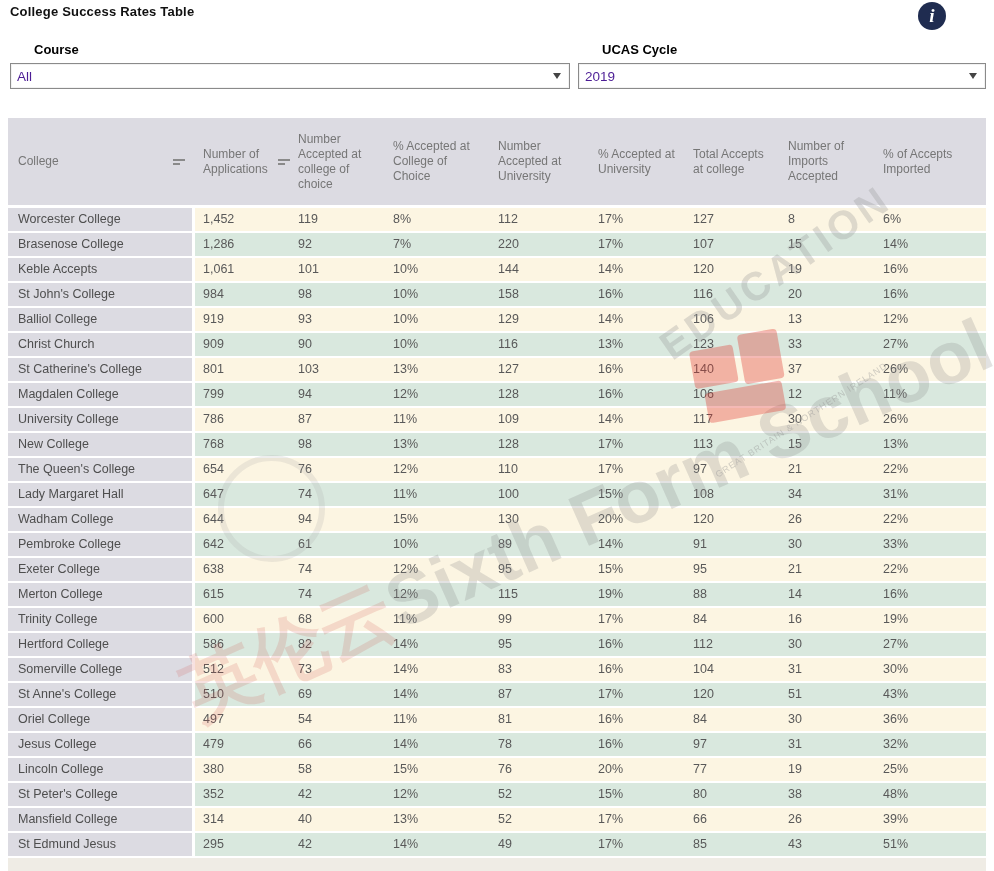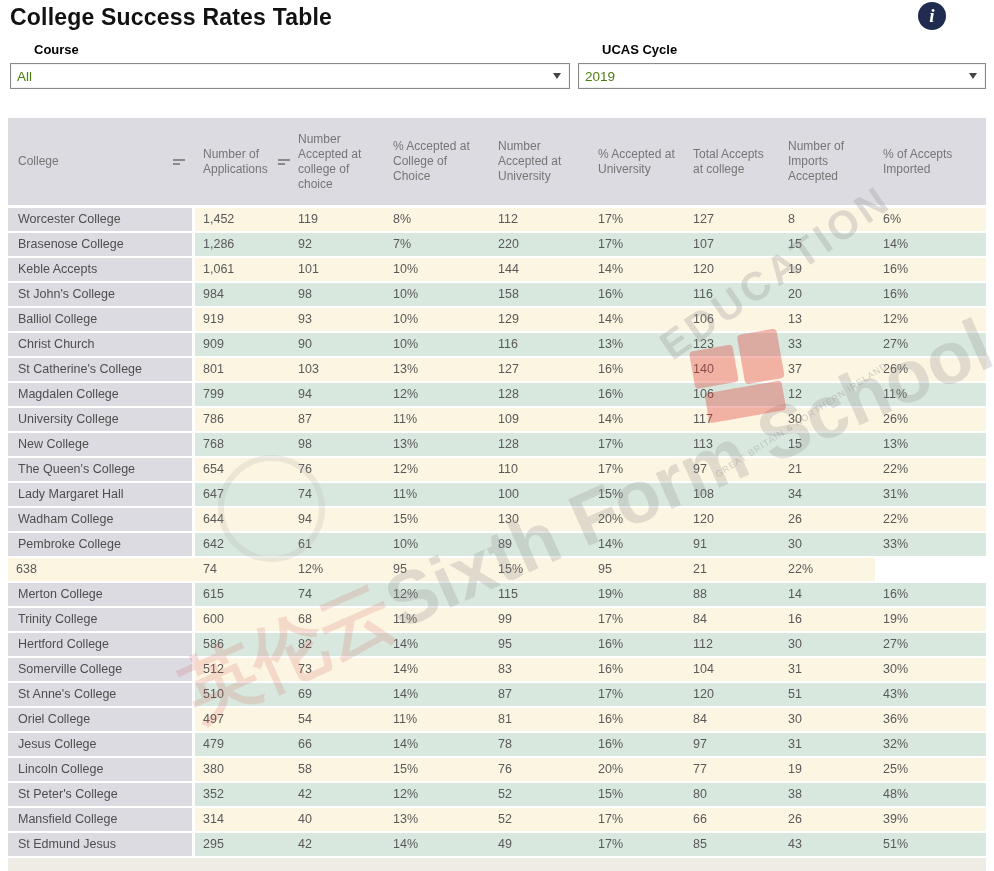--- a/index.html
+++ b/index.html
@@ -7,42 +7,42 @@
     width:994px;height:871px;overflow:hidden;position:relative;
     background:#ffffff;
     font-family:"Liberation Sans","DejaVu Sans",sans-serif;
     -webkit-font-smoothing:antialiased;
   }
   .page{position:absolute;inset:0;}
 
   
   .page-title{
     position:absolute;left:10px;top:4px;margin:0;
-    font-size:23px;font-weight:700;color:#111;letter-spacing:.2px;
+    font-size:13px;font-weight:700;color:#111;letter-spacing:.2px;
   }
   .info-btn{
     position:absolute;left:918px;top:2px;width:28px;height:28px;border-radius:50%;
     background:#1f2c50;color:#fff;display:flex;align-items:center;justify-content:center;
     font-family:"Liberation Serif","DejaVu Serif",serif;
     font-size:19px;font-weight:700;font-style:italic;cursor:pointer;
   }
   .filter-label{
     position:absolute;top:42px;font-size:13px;font-weight:700;color:#000;margin-left:24px;
   }
   .lbl-course{left:10px;}
   .lbl-ucas{left:578px;}
   .select{
     position:absolute;top:63px;height:24px;background:#fff;
     border:1px solid #8a8a8a;box-shadow:inset 0 0 0 1px #f2f2f2;
     display:flex;align-items:center;justify-content:space-between;
     padding:0 8px 0 6px;cursor:pointer;
   }
   .sel-course{left:10px;width:544px;}
   .sel-ucas{left:578px;width:392px;}
-  .sel-val{font-size:13.5px;color:#4d7c0f;}
+  .sel-val{font-size:13.5px;color:#4c1d95;}
   .caret{
     width:0;height:0;border-left:4.5px solid transparent;border-right:4.5px solid transparent;
     border-top:6px solid #444;
   }
 
   
   .tbl{position:absolute;left:8px;top:118px;width:978px;}
   .t-header,.t-row{
     display:grid;
     grid-template-columns:187px 95px 95px 105px 100px 95px 95px 95px 1fr;
@@ -311,20 +311,21 @@
           <div class="cell c-data">642</div>
           <div class="cell c-data">61</div>
           <div class="cell c-data">10%</div>
           <div class="cell c-data">89</div>
           <div class="cell c-data">14%</div>
           <div class="cell c-data">91</div>
           <div class="cell c-data">30</div>
           <div class="cell c-data">33%</div>
         </div>
         <div class="t-row r-even">
+          <div class="cell c-college">Exeter College</div>
           <div class="cell c-data">638</div>
           <div class="cell c-data">74</div>
           <div class="cell c-data">12%</div>
           <div class="cell c-data">95</div>
           <div class="cell c-data">15%</div>
           <div class="cell c-data">95</div>
           <div class="cell c-data">21</div>
           <div class="cell c-data">22%</div>
         </div>
         <div class="t-row r-odd">

